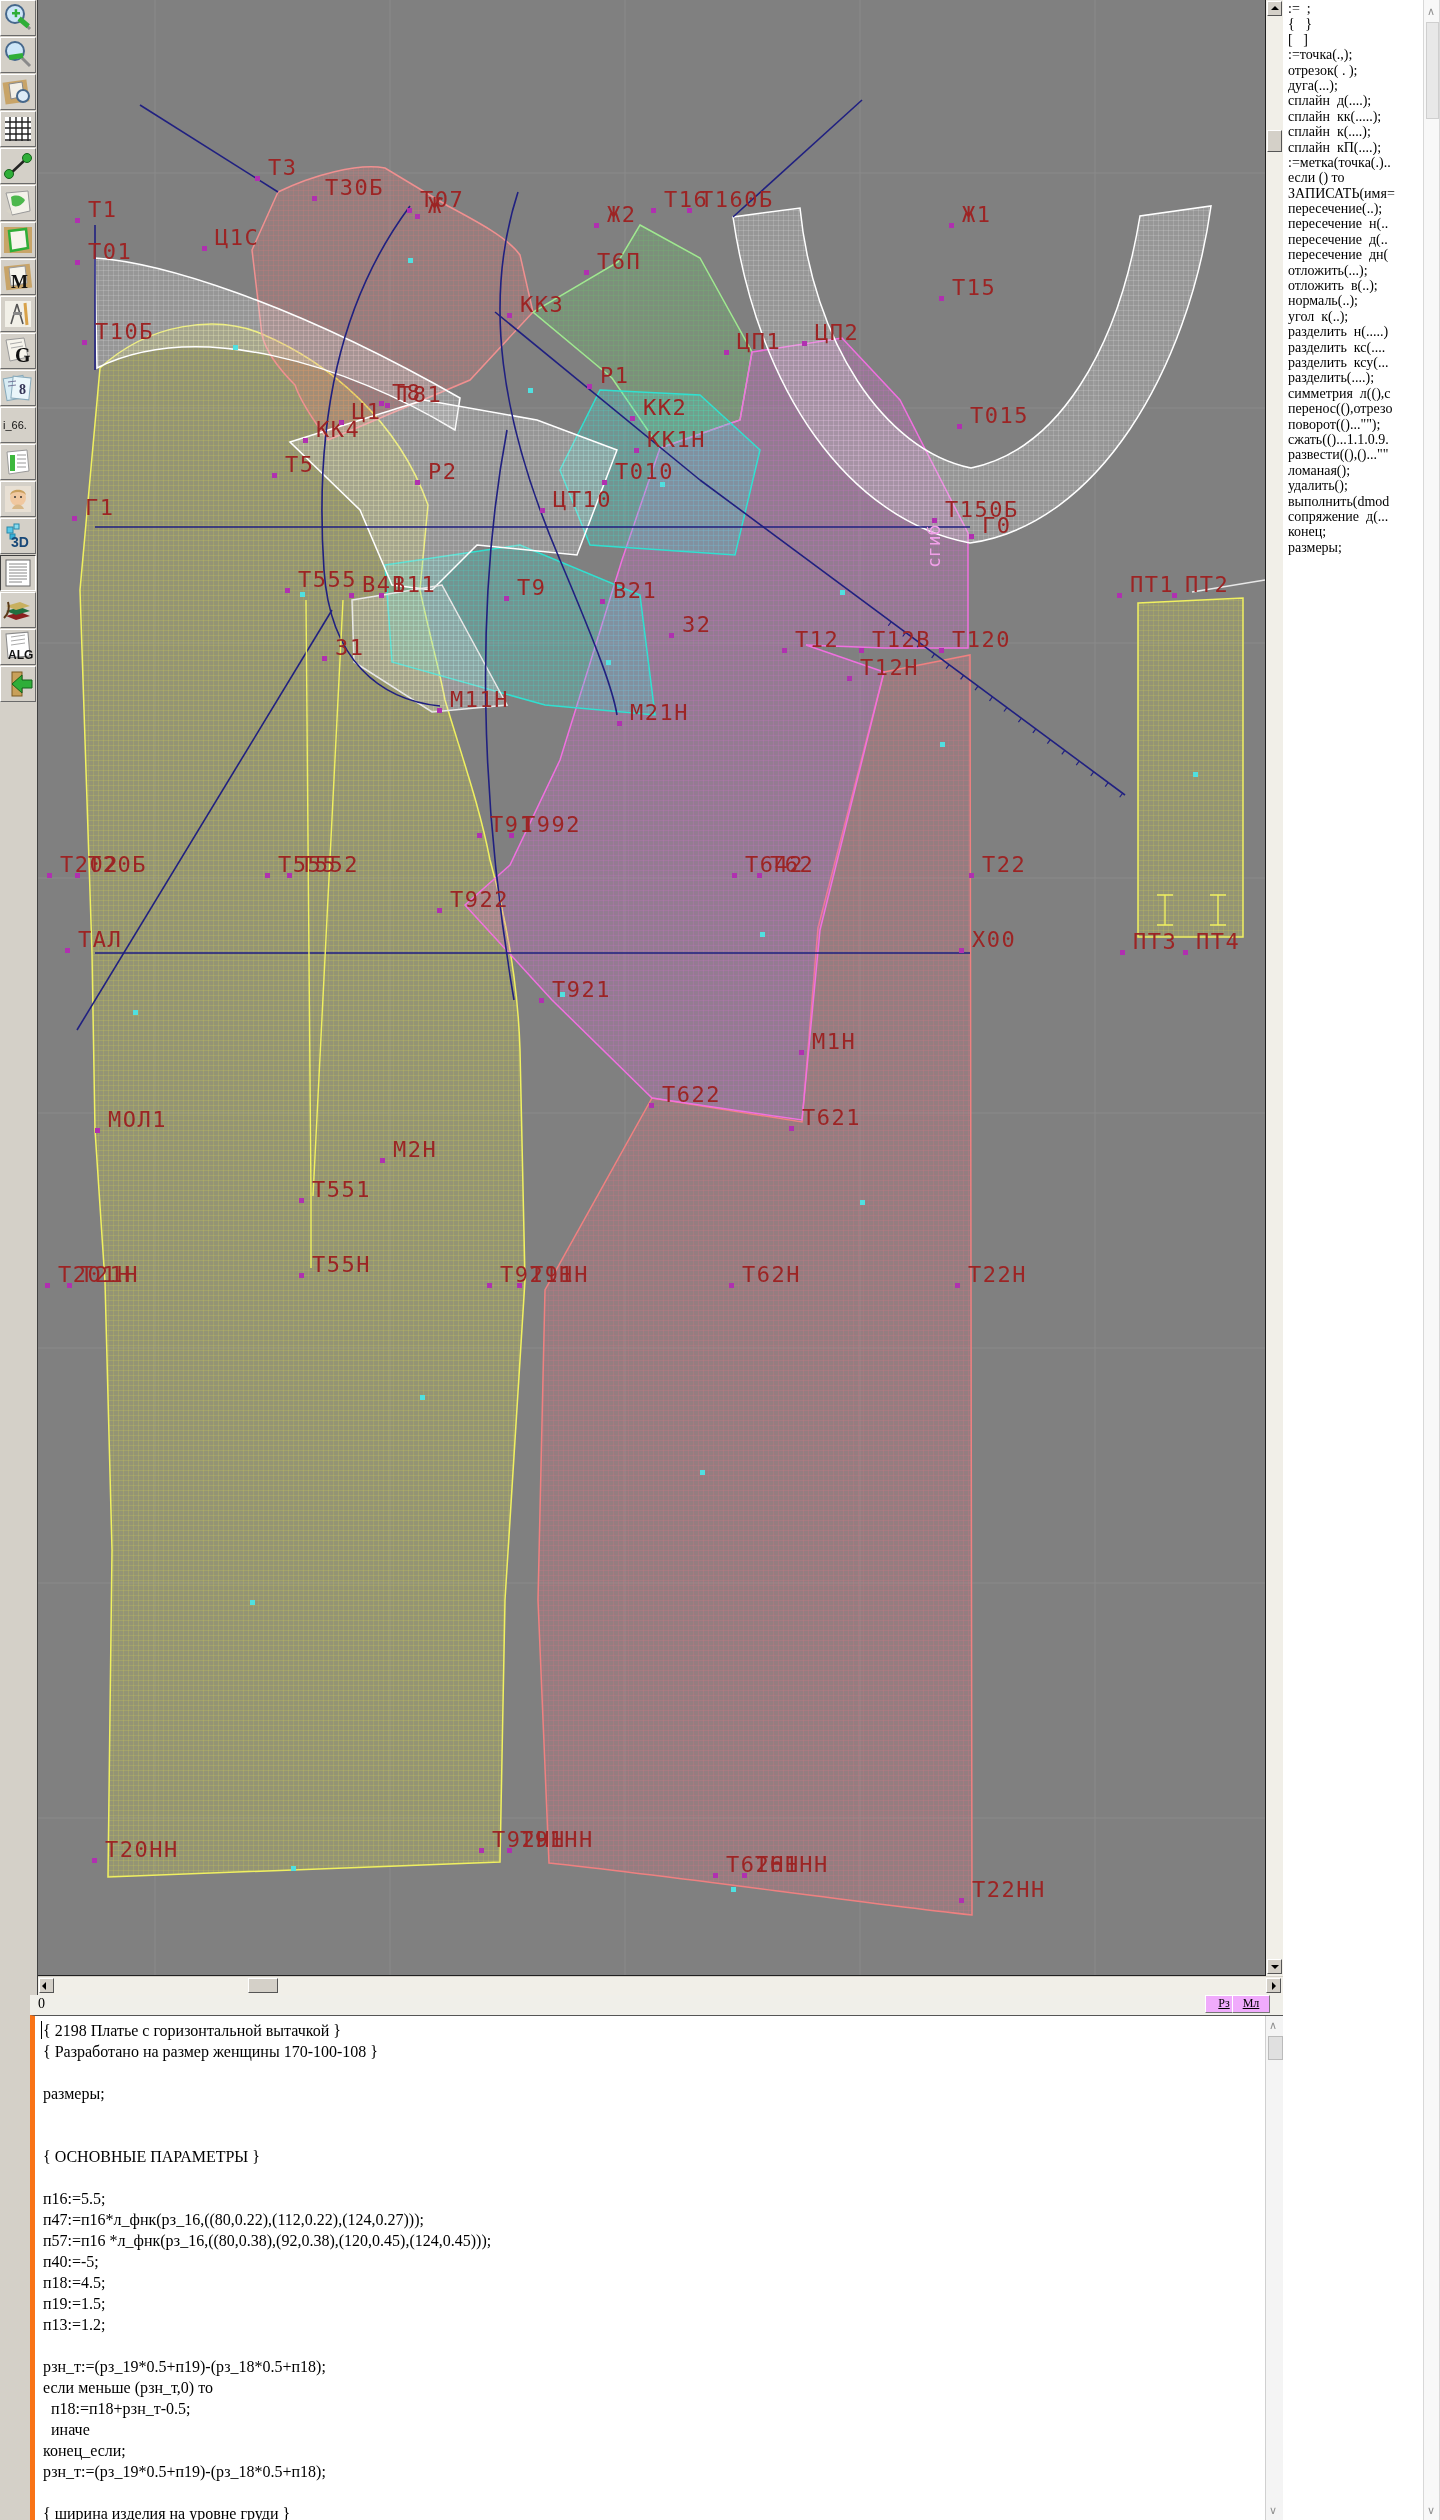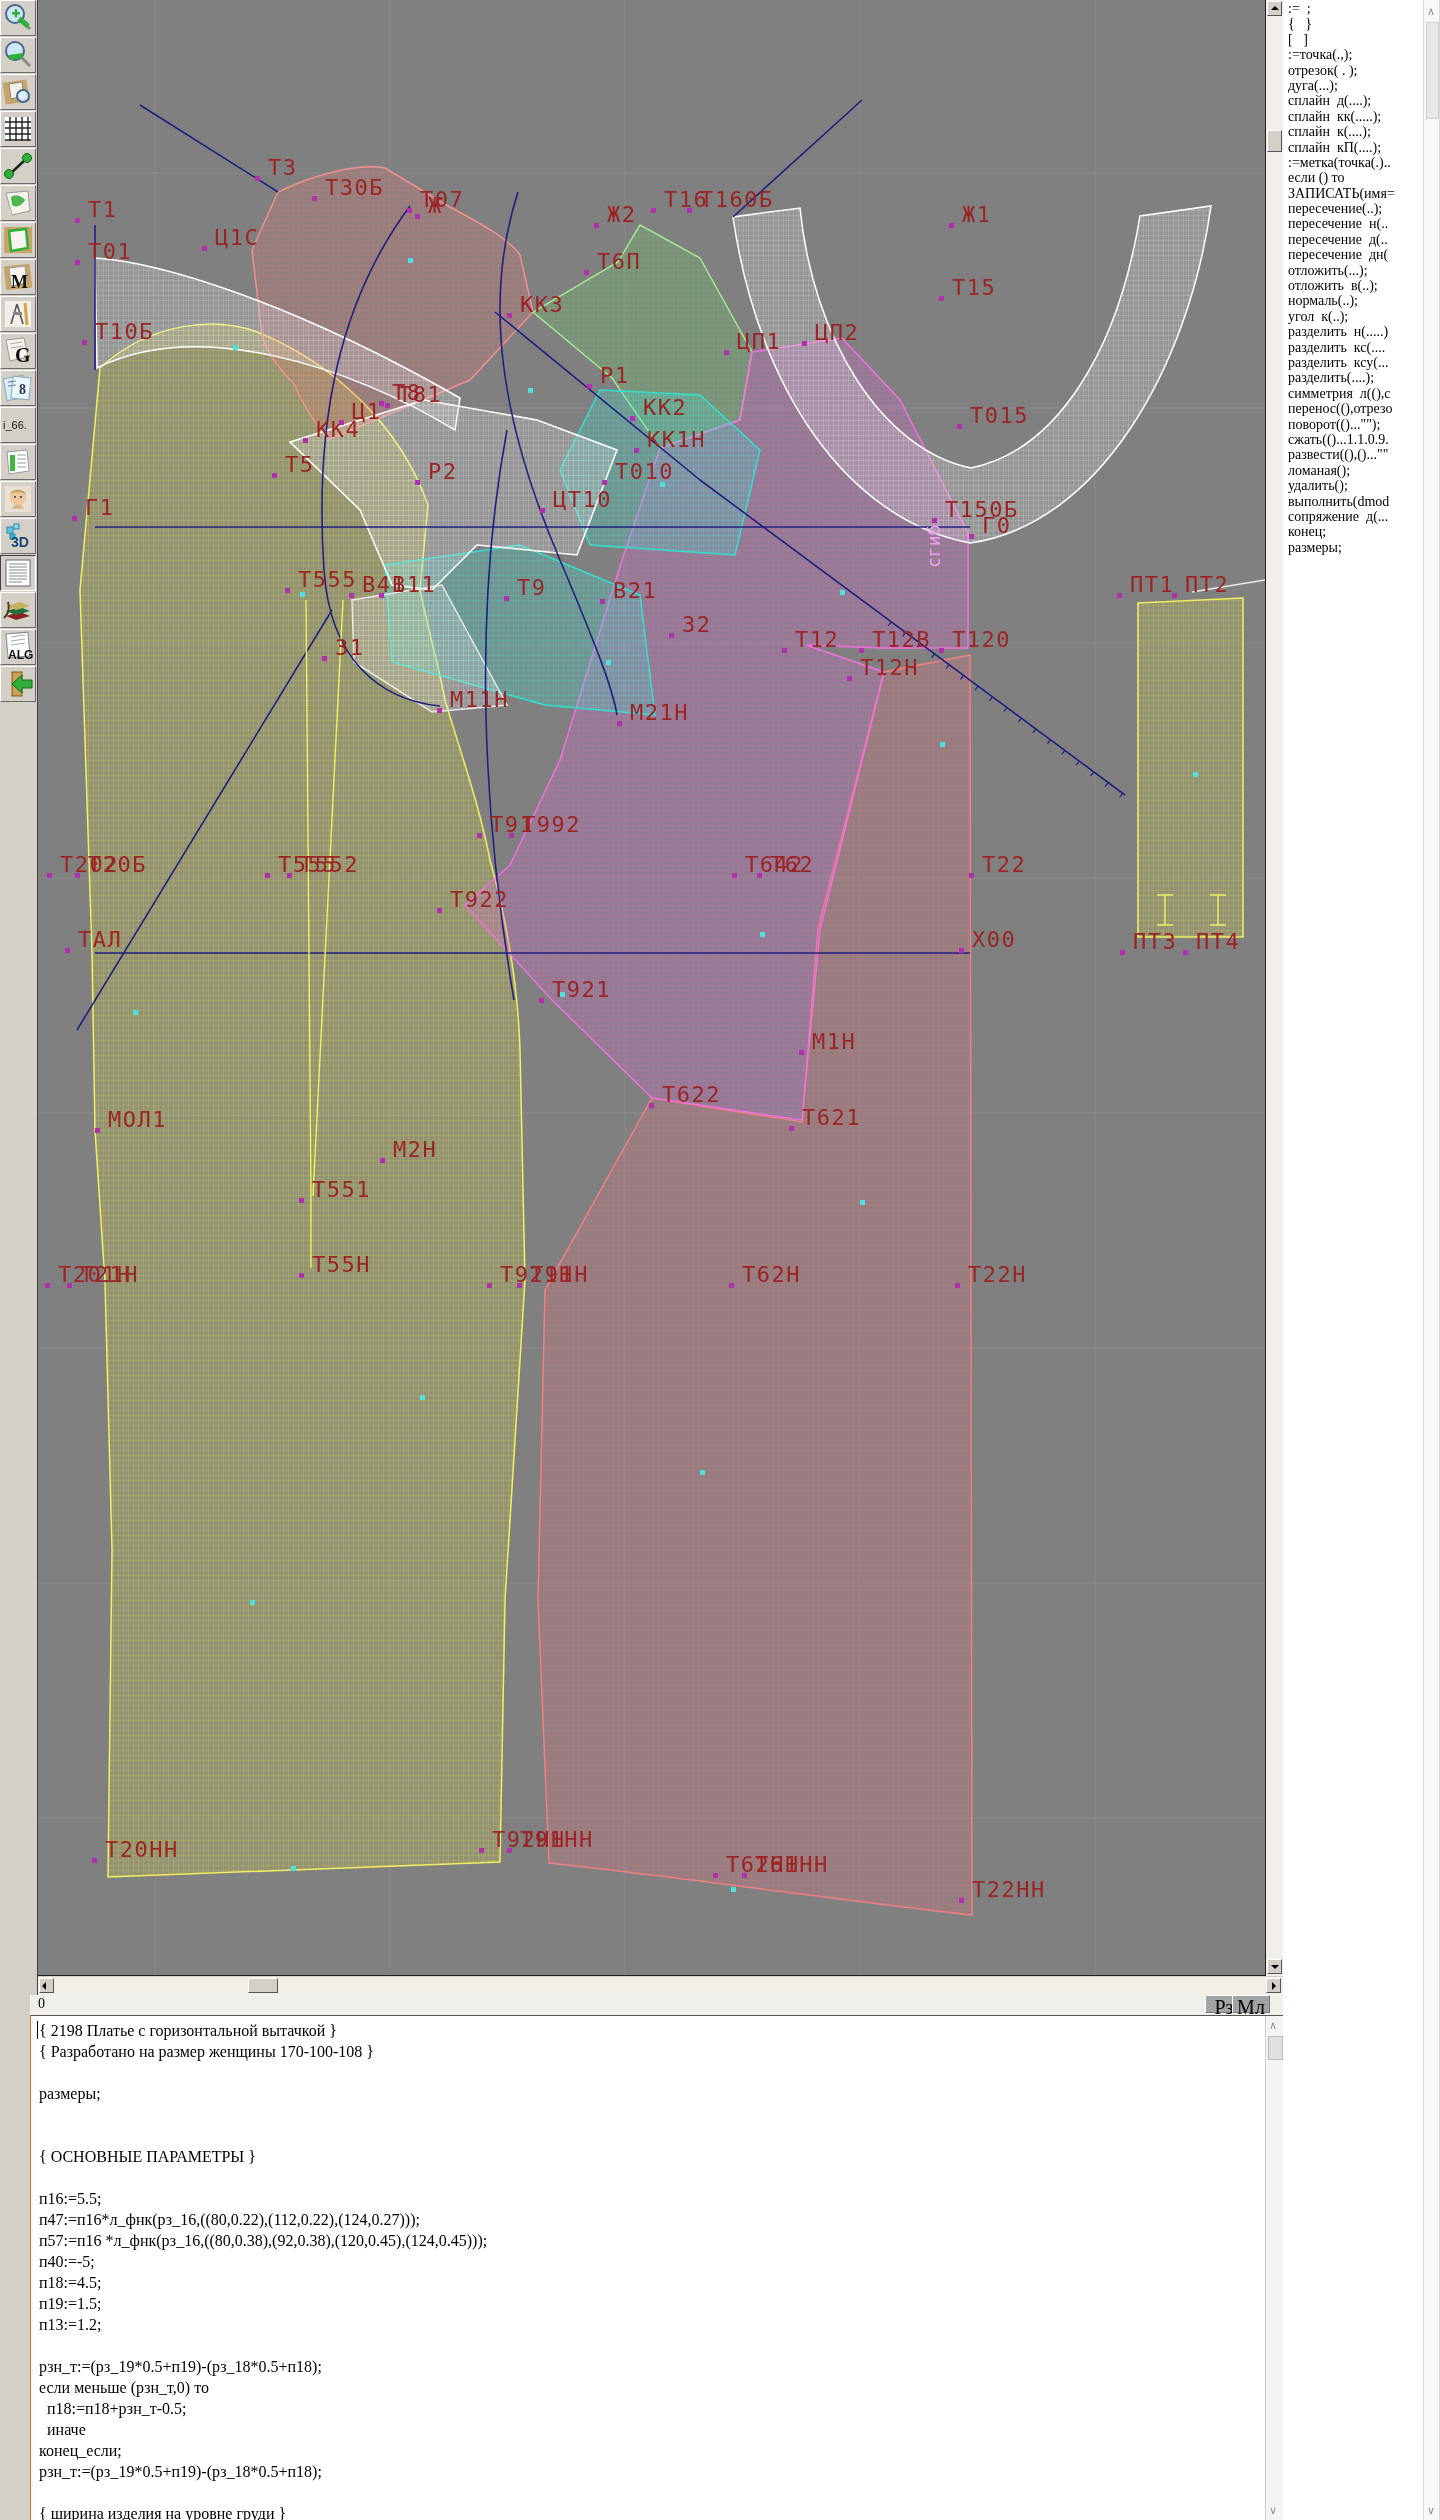--- a/index.html
+++ b/index.html
@@ -27,26 +27,26 @@
   #vthumb{position:absolute;left:1px;top:130px;width:15px;height:22px;background:#d4d0c8;
     border:1px solid;border-color:#fff #555 #555 #fff;box-sizing:border-box;}
   
   #hscroll{position:absolute;left:38px;top:1977px;width:1245px;height:18px;background:#f1efe8;}
   #hthumb{position:absolute;left:210px;top:1px;width:30px;height:15px;background:#d4d0c8;
     border:1px solid;border-color:#fff #555 #555 #fff;box-sizing:border-box;}
   
   #statusbar{position:absolute;left:30px;top:1995px;width:1253px;height:20px;background:#f0efe9;
     font-family:"Liberation Serif",serif;font-size:14px;color:#000;}
   #status-zero{position:absolute;left:8px;top:1px;}
-  .sbbtn{position:absolute;top:0;width:38px;height:18px;background:#a3a3a3;text-align:center;
+  .sbbtn{position:absolute;top:0;width:38px;height:18px;background:#f0abfc;text-align:center;
     border:1px solid;border-color:#fff #777 #777 #fff;box-sizing:border-box;
-    font-family:"Liberation Serif",serif;font-size:20px;text-decoration:underline;}
+    font-family:"Liberation Serif",serif;font-size:12px;text-decoration:underline;}
   
   #editor{position:absolute;left:30px;top:2015px;width:1253px;height:505px;background:#ffffff;
-    border-left:1px solid #f97316;border-top:1px solid #555;box-sizing:border-box;
+    border-left:5px solid #f97316;border-top:1px solid #555;box-sizing:border-box;
     font-family:"Liberation Serif",serif;font-size:16px;color:#000;}
   #editor-lines{position:absolute;left:8px;top:4px;white-space:pre;line-height:21px;}
   #caret{position:absolute;left:6px;top:5px;width:1px;height:18px;background:#000;}
   #edscroll{position:absolute;right:0;top:0;width:18px;height:100%;background:#f4f4f4;
     border-left:1px solid #d0d0d0;box-sizing:border-box;}
   #edthumb{position:absolute;left:2px;top:20px;width:13px;height:22px;background:#e0e0e0;border:1px solid #bbb;}
   .chev{position:absolute;left:3px;font-size:11px;color:#909090;font-family:"DejaVu Sans",sans-serif;}
   
   #right-panel{position:absolute;left:1283px;top:0;width:140px;height:2520px;background:#ffffff;}
   #cmd-list{position:absolute;left:5px;top:1px;font-family:"Liberation Serif",serif;font-size:14px;

